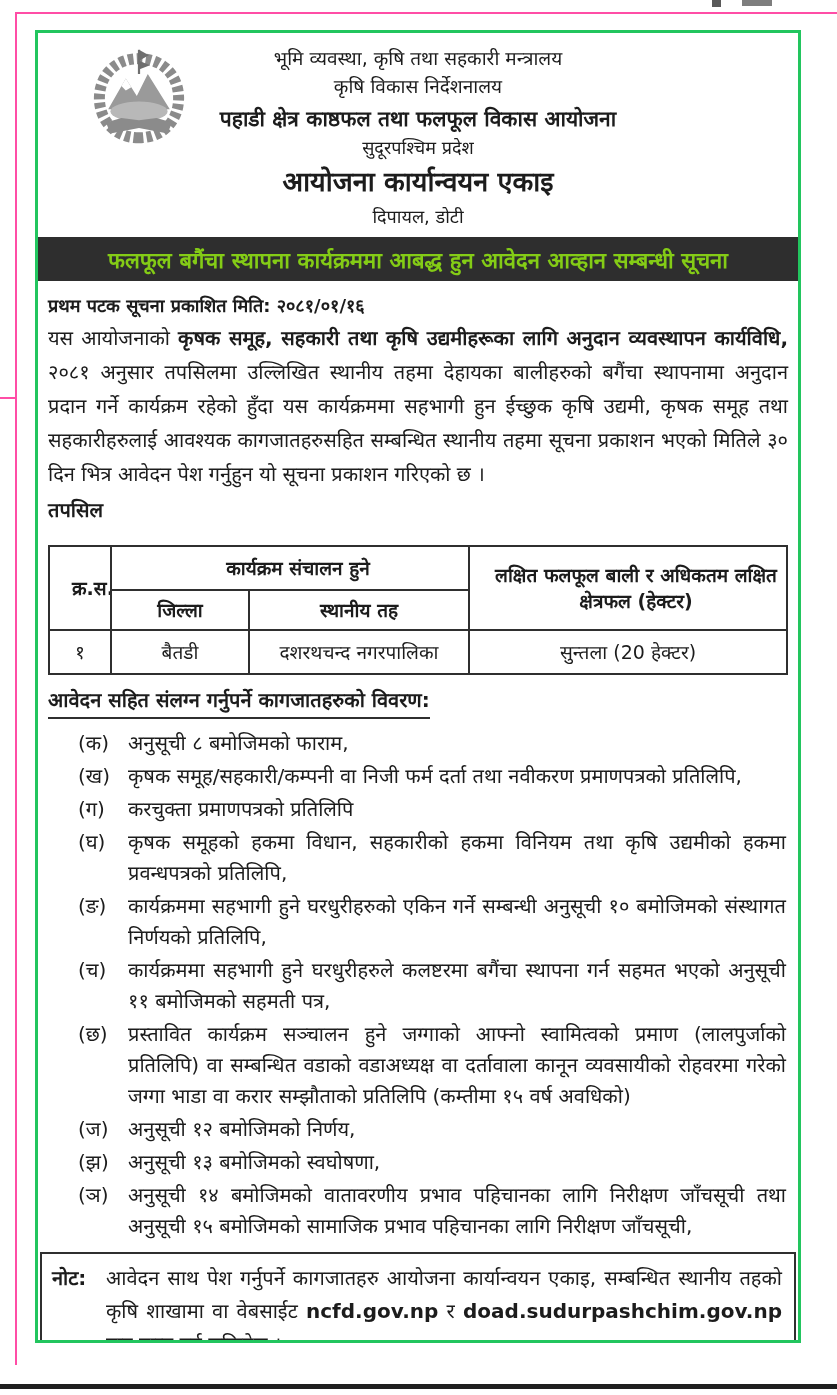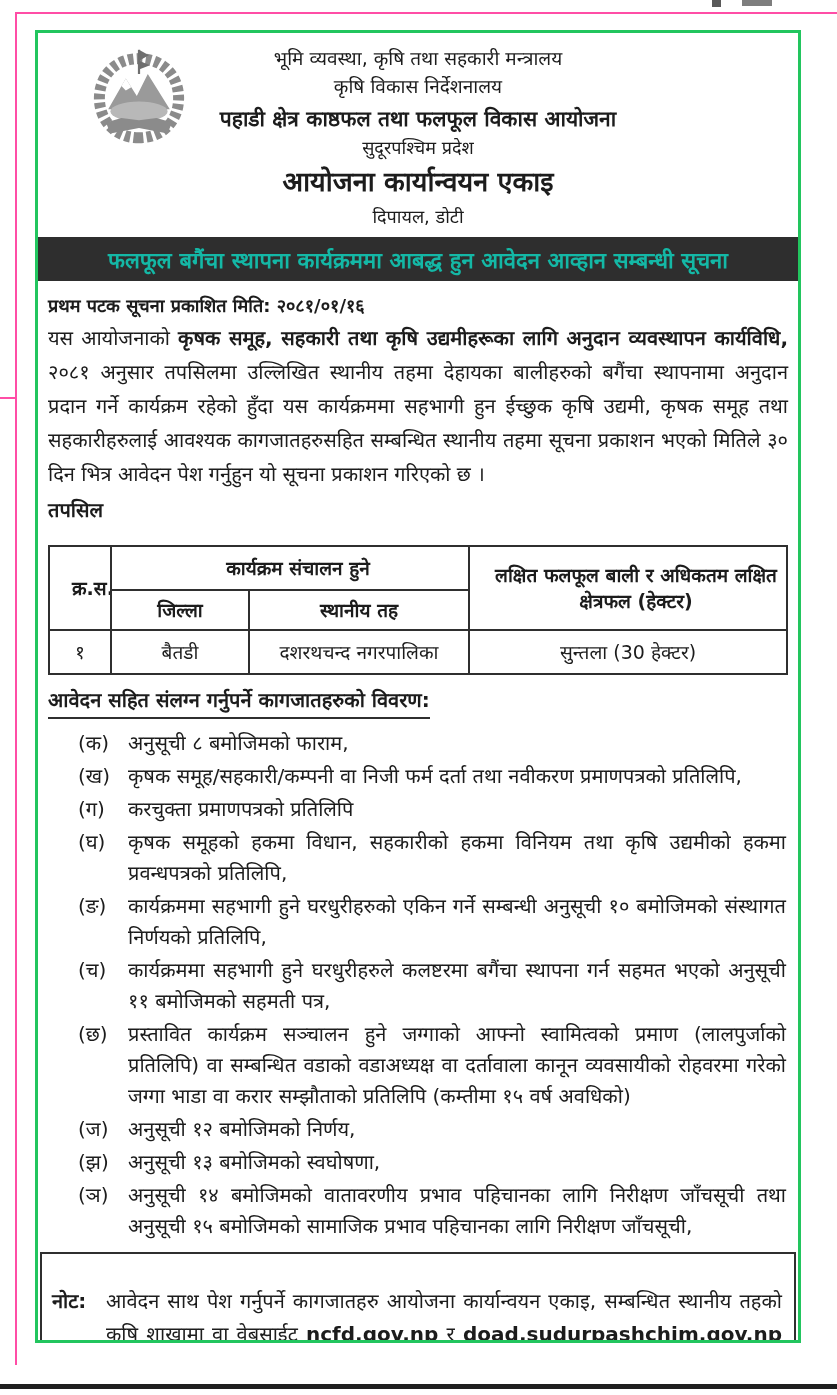--- a/index.html
+++ b/index.html
@@ -23,21 +23,21 @@
 
   .header { position:relative; padding-top:10px; }
   .emblem { position:absolute; left:46px; top:6px; width:110px; height:114px; }
   .h-line { text-align:center; margin:2px 0; }
   .h-normal  { font-size:19px; }
   .h-project { font-size:21px; font-weight:bold; margin:5px 8px 3px; }
   .h-unit    { font-size:27px; font-weight:bold; margin:3px 0 5px; }
   .h-small   { font-size:18px; }
 
   .title-bar {
-    background:#2e2e2e; color:#14b8a6; text-align:center; font-weight:bold;
+    background:#2e2e2e; color:#84cc16; text-align:center; font-weight:bold;
     font-size:22px; padding:7px 4px; margin-top:9px;
   }
 
   .content { padding:5px 10px 0 10px; }
   .date-line { font-weight:bold; font-size:18px; margin:7px 0 4px; }
   .intro { font-size:20px; line-height:34px; text-align:justify; }
   .b { font-weight:bold; }
   .tapasil { font-weight:bold; font-size:20px; margin:5px 0 22px; }
 
   table.schedule { border-collapse:collapse; width:100%; margin:2px 0 8px; table-layout:fixed; }
@@ -52,21 +52,21 @@
 
   .docs-heading {
     font-weight:bold; font-size:20px; display:inline-block;
     border-bottom:2px solid #2f2f2f; padding-bottom:4px; margin:3px 0 9px;
   }
   .doc-item { display:flex; font-size:20px; line-height:31px; margin:0 0 2px 30px; }
   .doc-label { flex:0 0 50px; }
   .doc-text { flex:1; text-align:justify; padding-right:2px; }
 
   .note-box { border:2px solid #2f2f2f; margin:10px 2px 4px 2px; padding:8px 12px 10px 10px; }
-  .note-p { display:flex; font-size:20px; line-height:33px;margin-top:23px; }
+  .note-p { display:flex; font-size:20px; line-height:33px; }
   .note-label { flex:0 0 54px; font-weight:bold; }
   .note-text { flex:1; text-align:justify; }
   .note-p2 { margin-top:12px; }
   .note-indent { flex:0 0 54px; }
 </style>
 </head>
 <body>
 
 <div class="crop-top"></div>
 <div class="crop-left"></div>
@@ -118,21 +118,21 @@
         <th rowspan="2">लक्षित फलफूल बाली र अधिकतम लक्षित क्षेत्रफल (हेक्टर)</th>
       </tr>
       <tr class="row-h2">
         <th>जिल्ला</th>
         <th>स्थानीय तह</th>
       </tr>
       <tr class="row-d">
         <td>१</td>
         <td>बैतडी</td>
         <td>दशरथचन्द नगरपालिका</td>
-        <td>सुन्तला (30 हेक्टर)</td>
+        <td>सुन्तला (20 हेक्टर)</td>
       </tr>
     </tbody>
       </table>
 
     <div class="docs-heading">आवेदन सहित संलग्न गर्नुपर्ने कागजातहरुको विवरण:</div>
 
     <div class="doc-item">
       <span class="doc-label">(क)</span>
       <span class="doc-text">अनुसूची ८ बमोजिमको फाराम,</span>
     </div>

